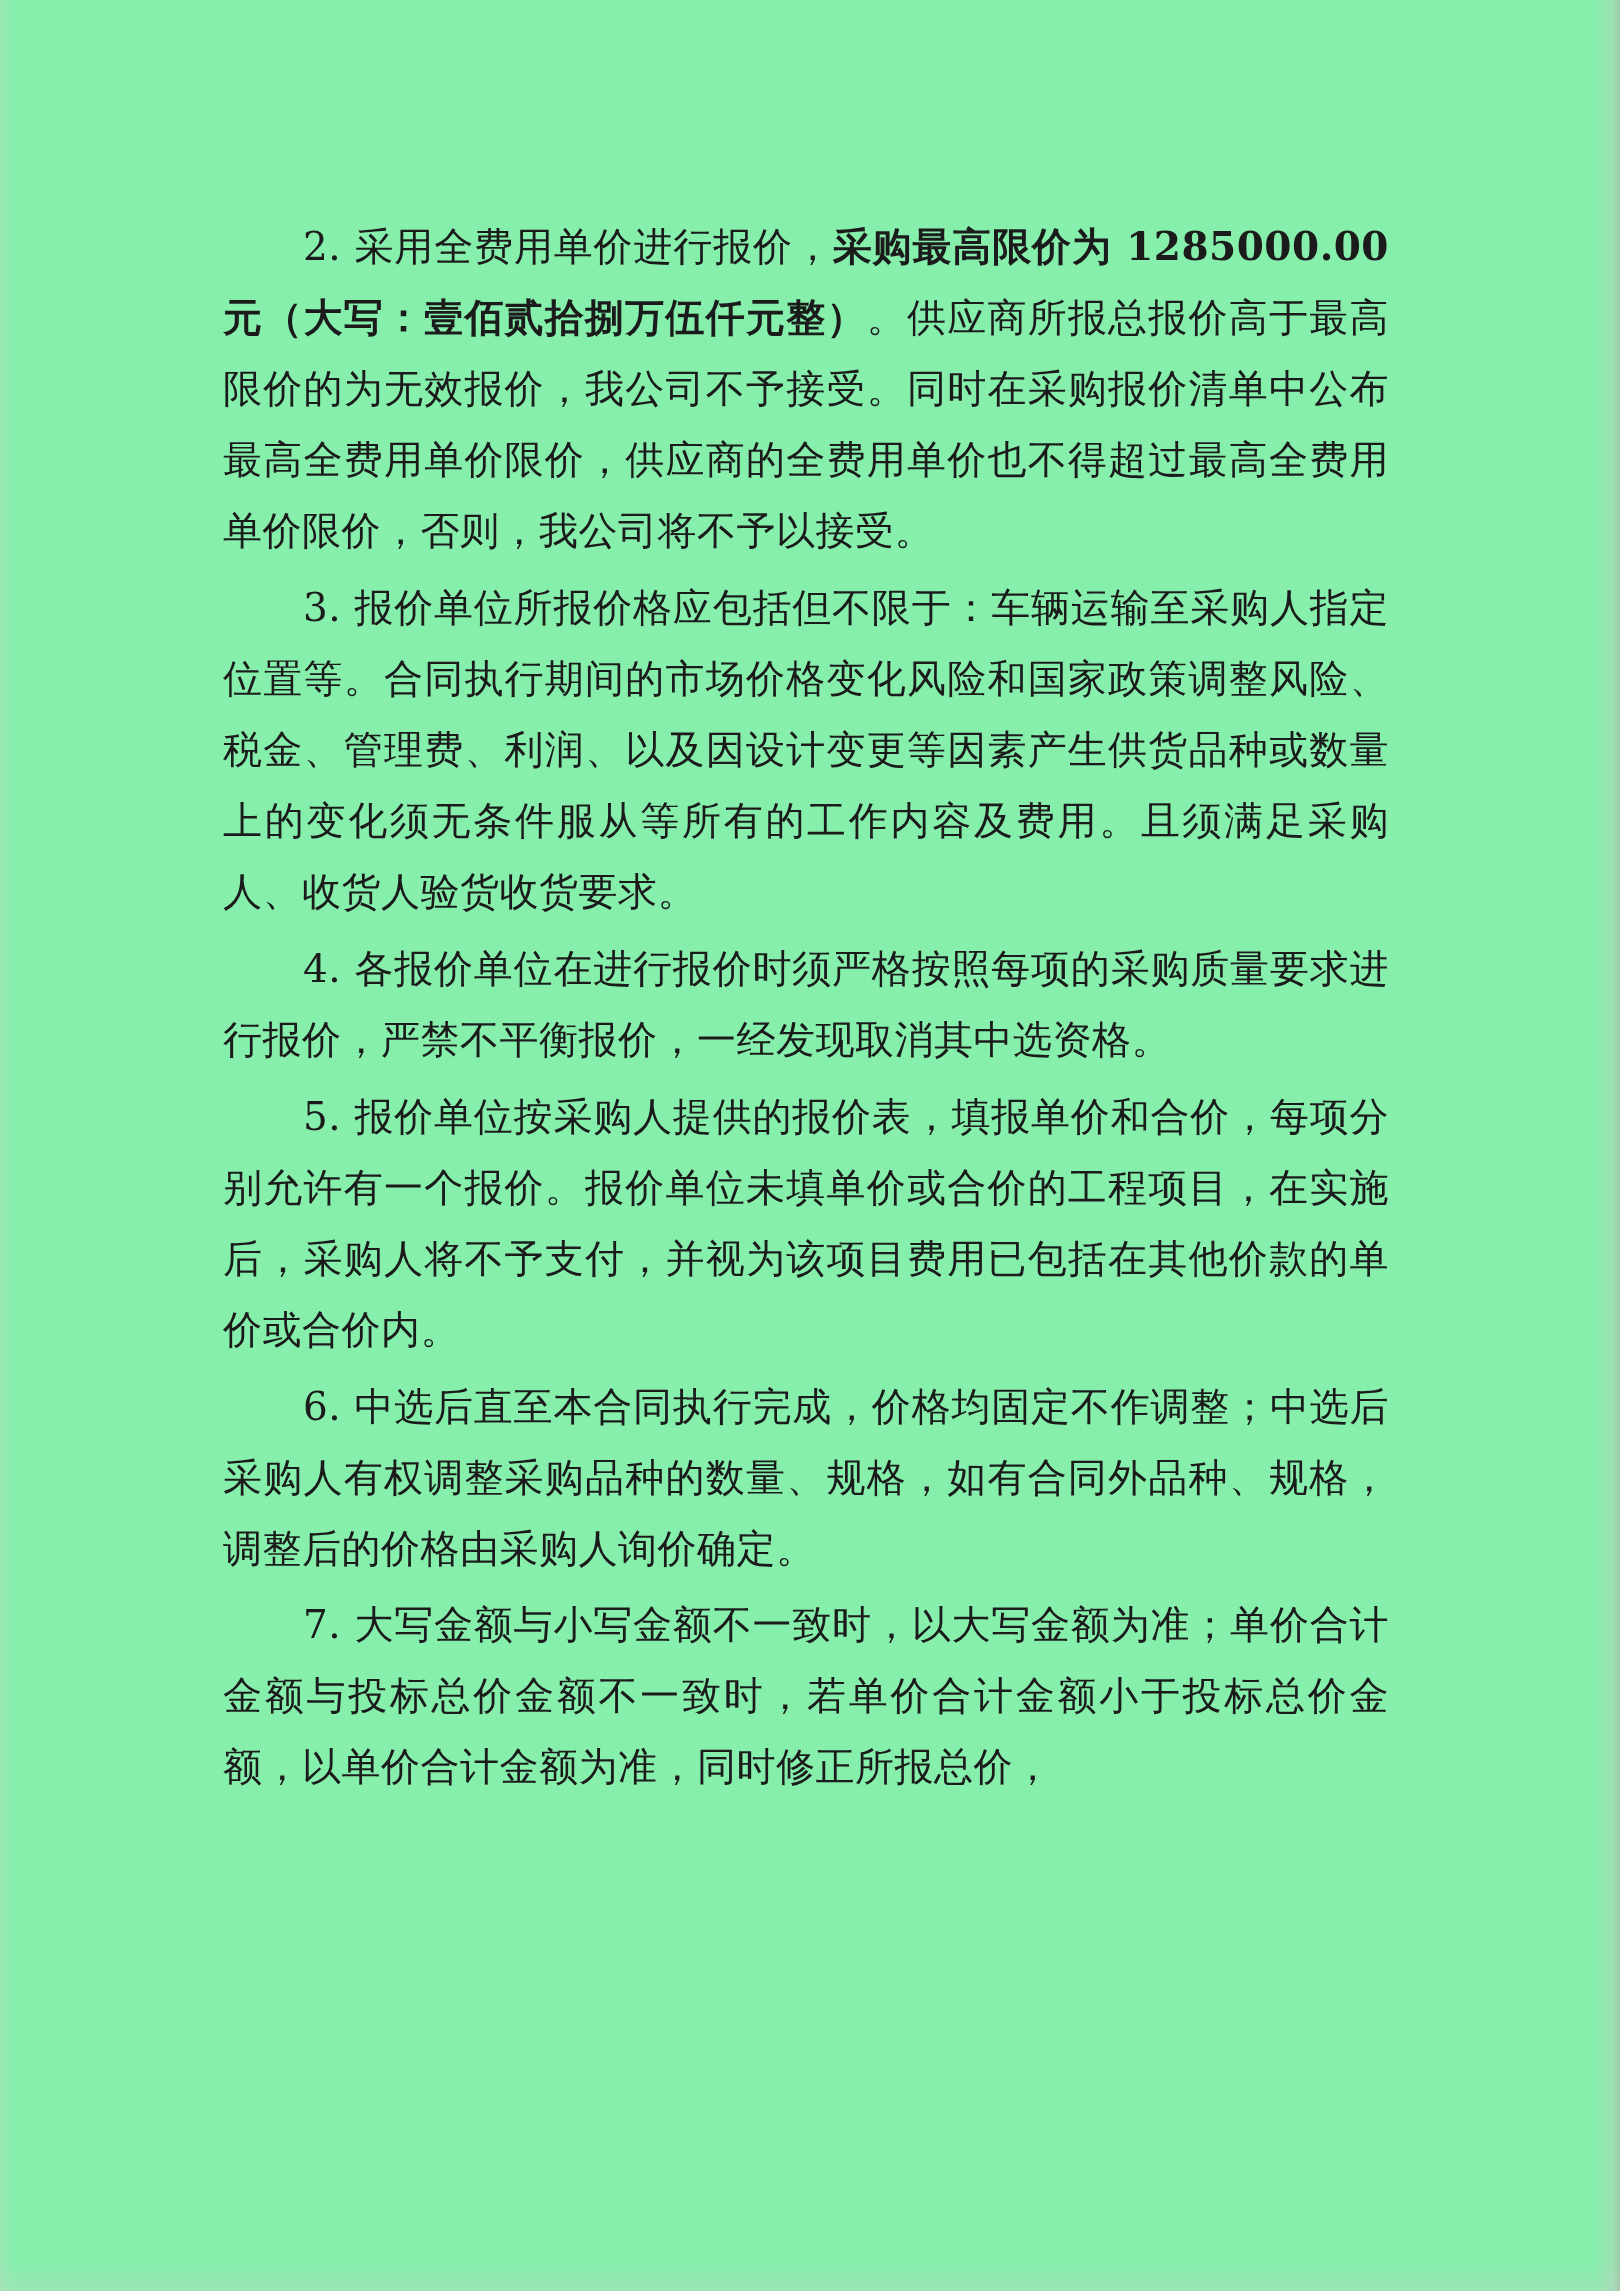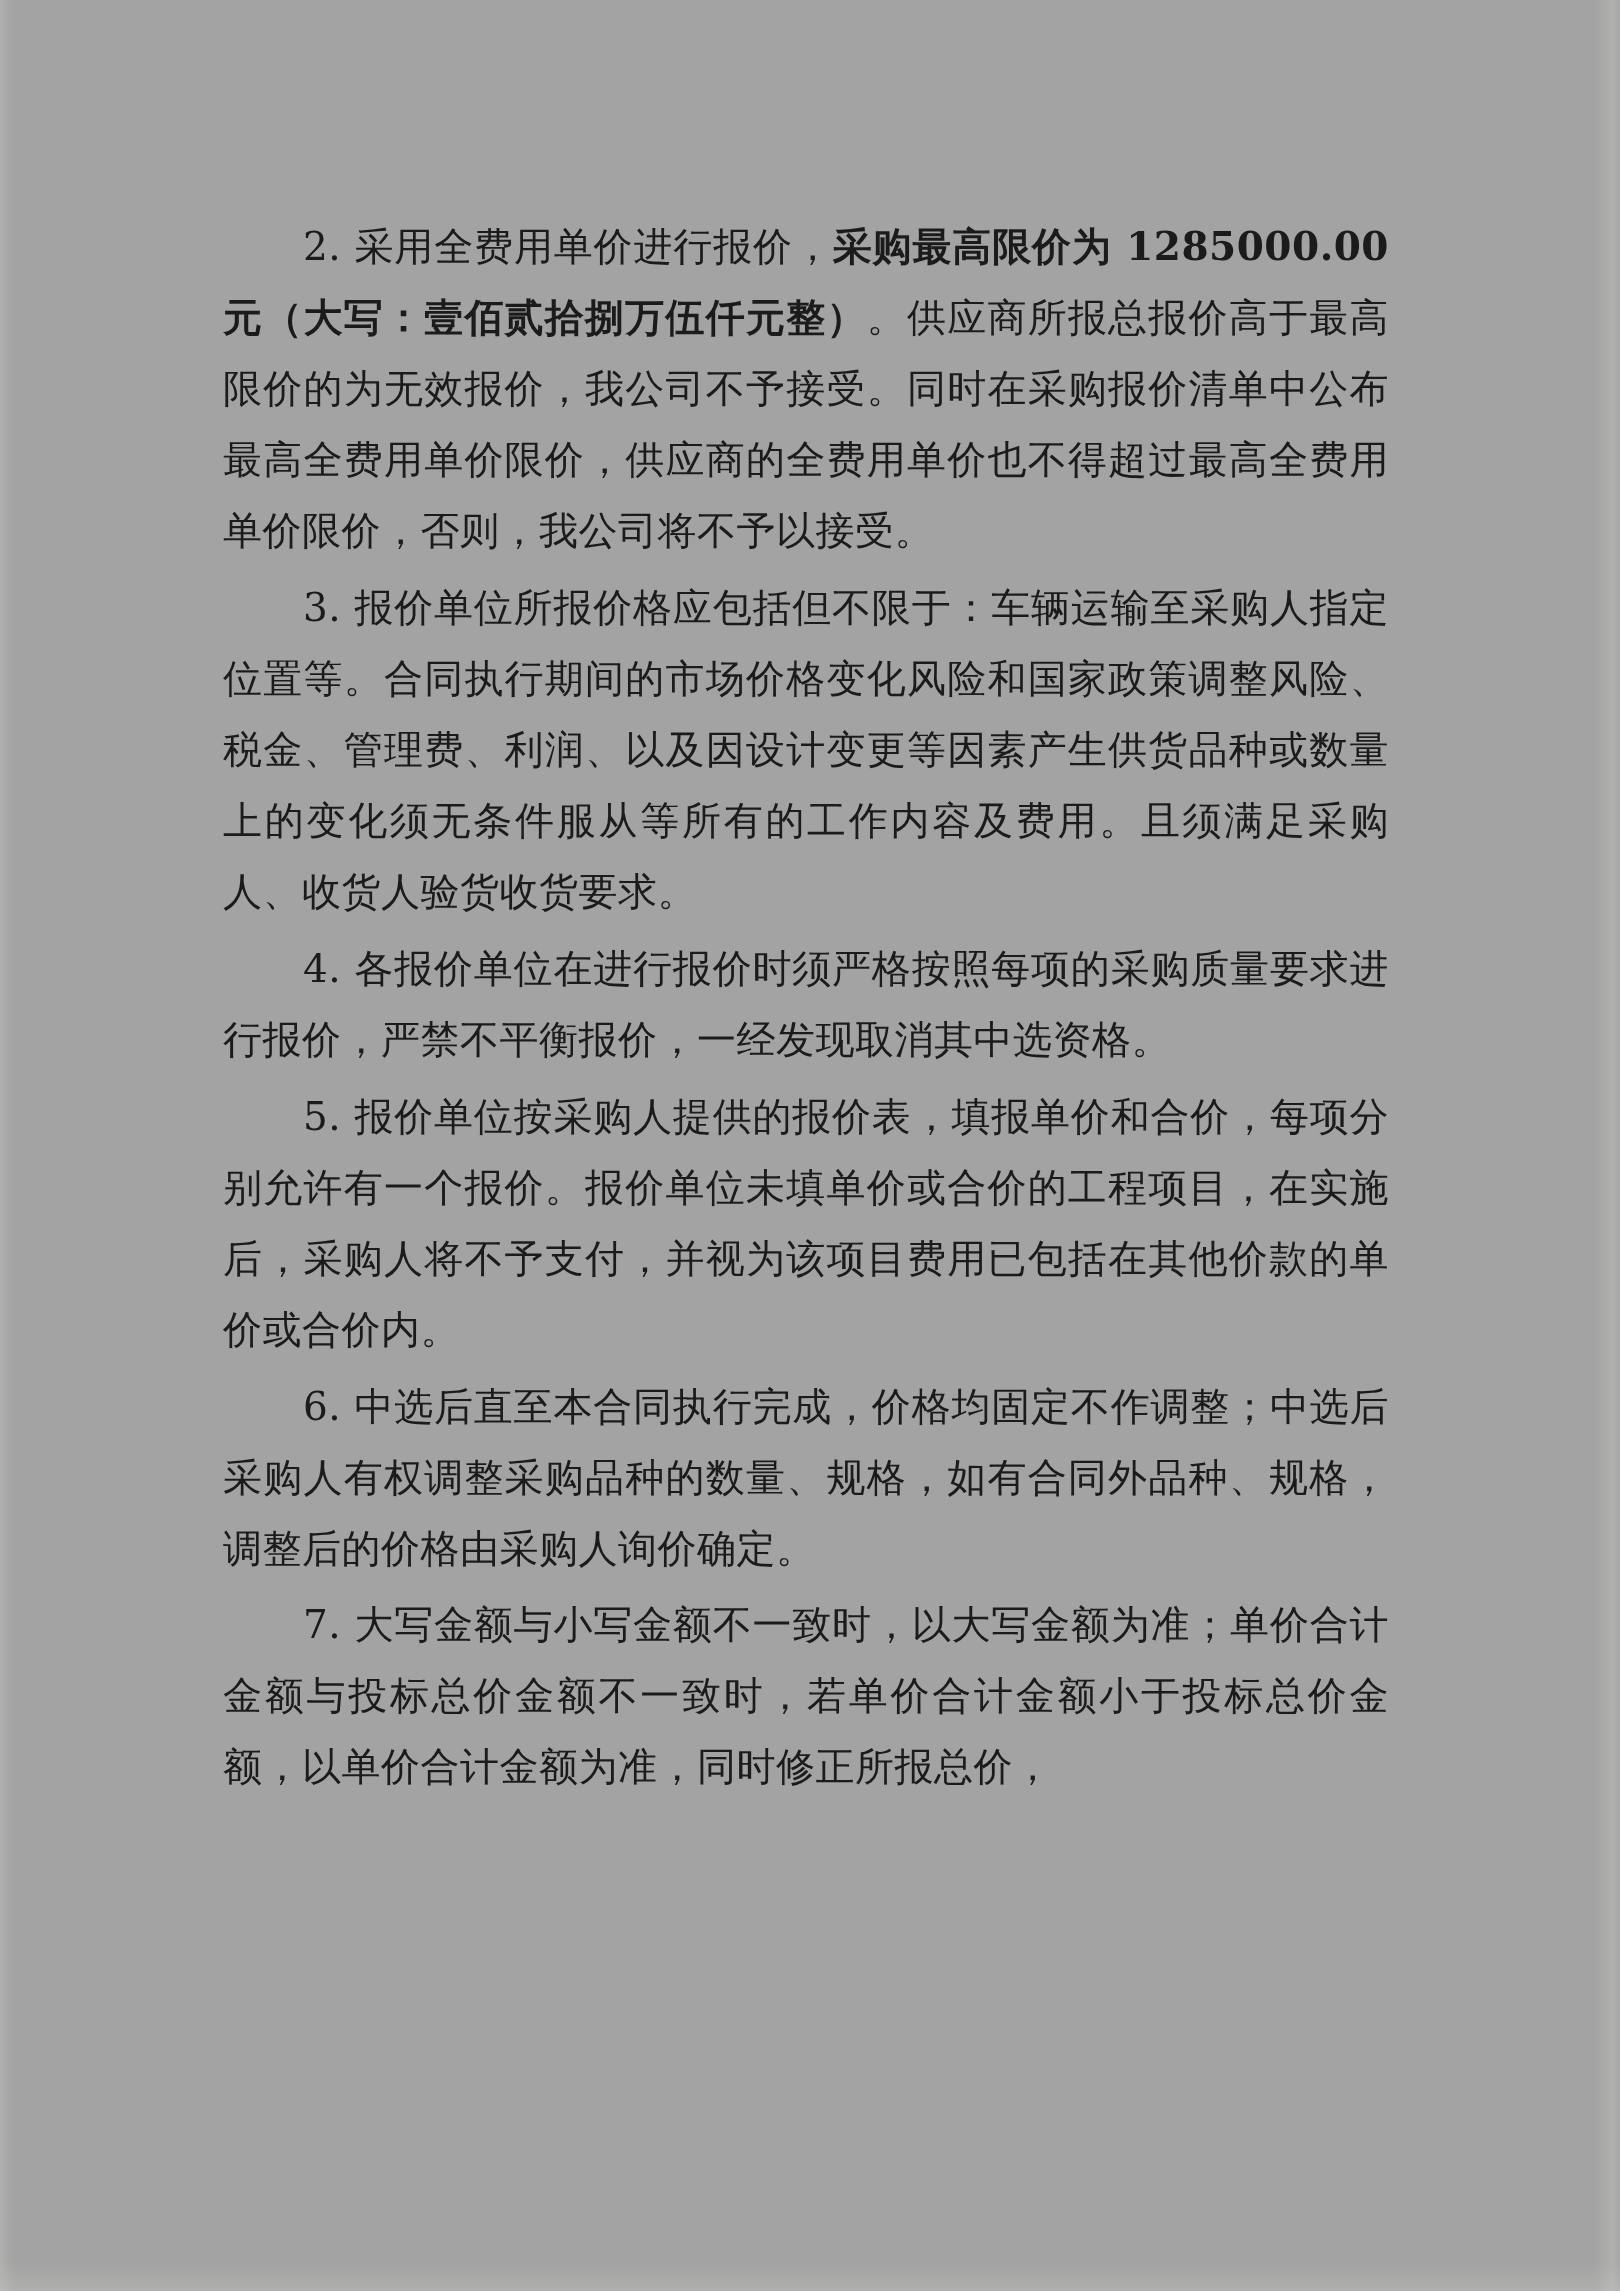--- a/index.html
+++ b/index.html
@@ -11,21 +11,21 @@
     height: 2292px;
     background: #ffffff;
     font-family: "DejaVu Serif", "Liberation Serif", serif;
   }
 
   
   .page {
     position: relative;
     width: 1620px;
     height: 2292px;
-    background: #a3a3a3;
+    background: #86efac;
     overflow: hidden;
   }
 
   
   .scan-edge-right {
     position: absolute;
     top: 0;
     right: 0;
     width: 25.5px;
     height: 2292px;

